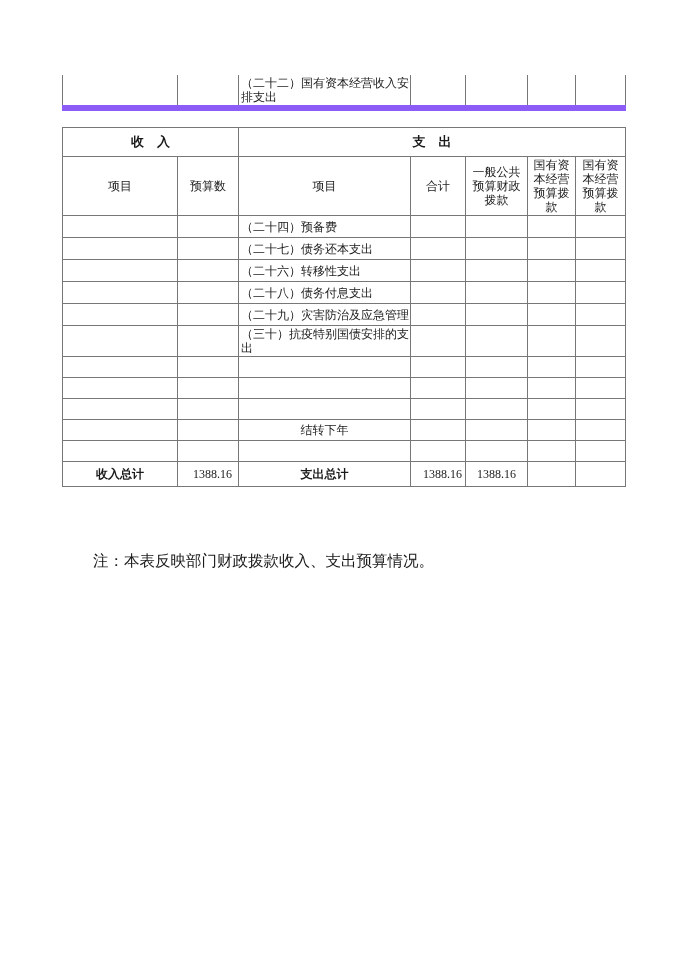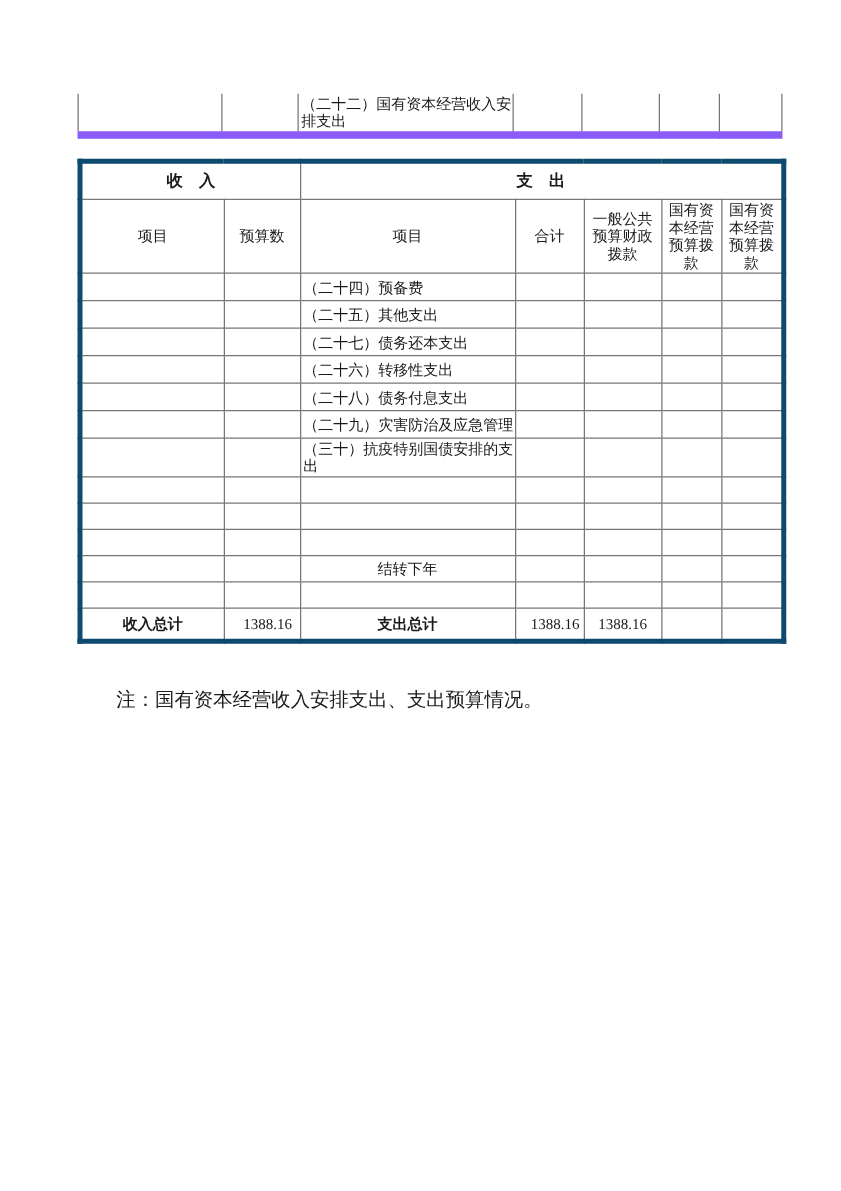--- a/index.html
+++ b/index.html
@@ -47,21 +47,21 @@
     height: 30px;
   }
 
   
   .main-wrap {
     position: absolute;
     left: 62px;
     top: 127px;
   }
   .main-wrap table {
-    border: 4px solid #0c4a6e;
+    border: 1px solid #0c4a6e;
     font-family: Liberation Serif, serif;
   }
 
   tr.group-header th {
     height: 28px;
     font-size: 13px;
     font-weight: bold;
   }
   tr.col-header th {
     height: 58px;
@@ -162,29 +162,20 @@
     <tr class="item-row">
       <td></td>
       <td></td>
       <td class="expense-item">（二十四）预备费</td>
       <td></td>
       <td></td>
       <td></td>
       <td></td>
     </tr>
 
-    <tr class="item-row">
-      <td></td>
-      <td></td>
-      <td class="expense-item">（二十五）其他支出</td>
-      <td></td>
-      <td></td>
-      <td></td>
-      <td></td>
-    </tr>
 
     <tr class="item-row">
       <td></td>
       <td></td>
       <td class="expense-item">（二十七）债务还本支出</td>
       <td></td>
       <td></td>
       <td></td>
       <td></td>
     </tr>
@@ -285,13 +276,13 @@
       <td class="bold center-text">支出总计</td>
       <td class="num-right-tight">1388.16</td>
       <td class="num-center">1388.16</td>
       <td></td>
       <td></td>
     </tr>
   </tbody>
     </table>
 </div>
 
-<div class="note">注：国有资本经营收入安排支出、支出预算情况。</div>
+<div class="note">注：本表反映部门财政拨款收入、支出预算情况。</div>
 
 </body></html>

